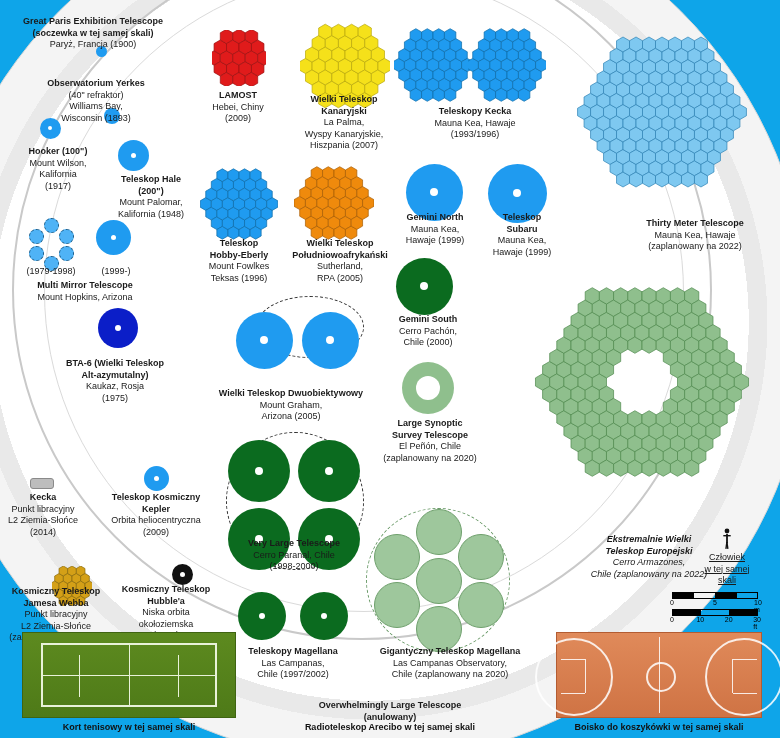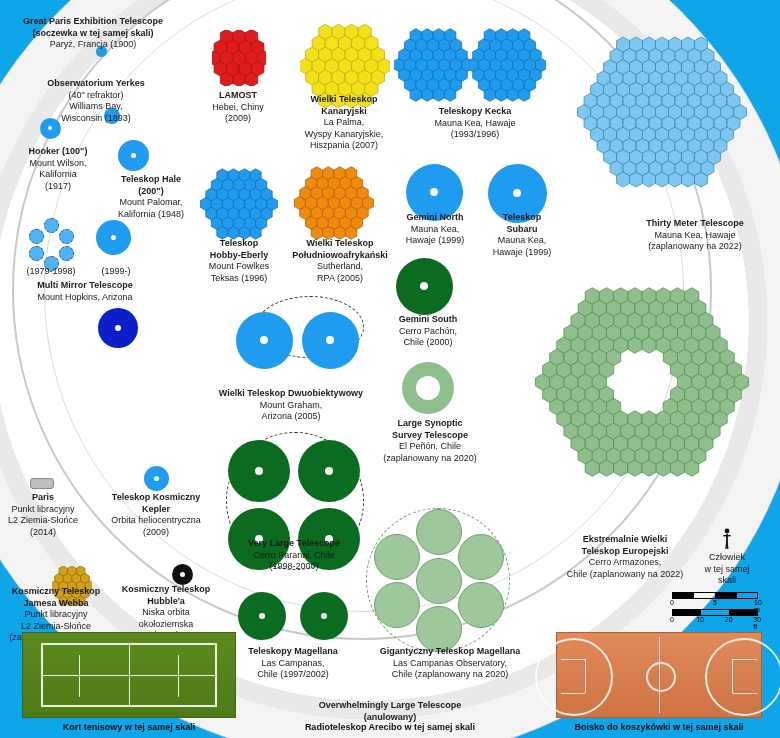--- a/index.html
+++ b/index.html
@@ -753,24 +753,30 @@
     <div>(1979-1998)</div>
   </div>
   <div class="lbl" style="left:88px;top:266px;width:56px;">
     <div>(1999-)</div>
   </div>
   <div class="lbl" style="left:10px;top:280px;width:150px;">
     <div class="bold">Multi Mirror Telescope</div>
     <div>Mount Hopkins, Arizona</div>
   </div>
 
+  <div class="lbl" style="left:40px;top:358px;width:150px;">
+    <div class="bold">BTA-6 (Wielki Teleskop</div>
+    <div class="bold">Alt-azymutalny)</div>
+    <div>Kaukaz, Rosja</div>
+    <div>(1975)</div>
+  </div>
 
 
   <div class="lbl" style="left:6px;top:492px;width:74px;">
-    <div class="bold">Paris</div>
+    <div class="bold">Kecka</div>
     <div>Punkt libracyjny</div>
     <div>L2 Ziemia-Słońce</div>
     <div>(2014)</div>
   </div>
 
   <div class="lbl" style="left:96px;top:492px;width:120px;">
     <div class="bold">Teleskop Kosmiczny</div>
     <div class="bold">Kepler</div>
     <div>Orbita heliocentryczna</div>
     <div>(2009)</div>
@@ -875,42 +881,42 @@
     <div>Las Campanas,</div>
     <div>Chile (1997/2002)</div>
   </div>
 
   <div class="lbl" style="left:352px;top:646px;width:196px;">
     <div class="bold">Gigantyczny Teleskop Magellana</div>
     <div>Las Campanas Observatory,</div>
     <div>Chile (zaplanowany na 2020)</div>
   </div>
 
-  <div class="lbl" style="left:542px;top:534px;width:166px;">
+  <div class="lbl" style="left:566px;top:534px;width:166px;font-style:italic;">
     <div class="bold">Ekstremalnie Wielki</div>
     <div class="bold">Teleskop Europejski</div>
     <div>Cerro Armazones,</div>
     <div>Chile (zaplanowany na 2022)</div>
   </div>
 
   <div class="lbl" style="left:276px;top:700px;width:228px;">
     <div class="bold">Overwhelmingly Large Telescope</div>
     <div class="bold">(anulowany)</div>
   </div>
 
   <div class="human">
     <svg width="10" height="22" viewBox="0 0 10 22">
       <circle cx="5" cy="3" r="2.4" fill="#111"></circle>
       <rect x="4.1" y="6" width="1.8" height="9" fill="#111"></rect>
       <rect x="4.2" y="14" width="1.4" height="7" fill="#111" transform="rotate(8 4.9 14)"></rect>
       <rect x="4.2" y="14" width="1.4" height="7" fill="#111" transform="rotate(-8 4.9 14)"></rect>
       <rect x="1.3" y="7" width="7.4" height="1.4" fill="#111"></rect>
     </svg>
   </div>
-  <div class="lbl" style="left:686px;top:552px;width:82px;">
+  <div class="lbl" style="left:686px;top:552px;width:82px;text-decoration:underline;">
     <div>Człowiek</div>
     <div>w tej samej</div>
     <div>skali</div>
   </div>
 
   <div class="scalebar">
     <div class="barrow">
       <div class="seg on"></div>
         <div class="seg"></div>
         <div class="seg on"></div>

